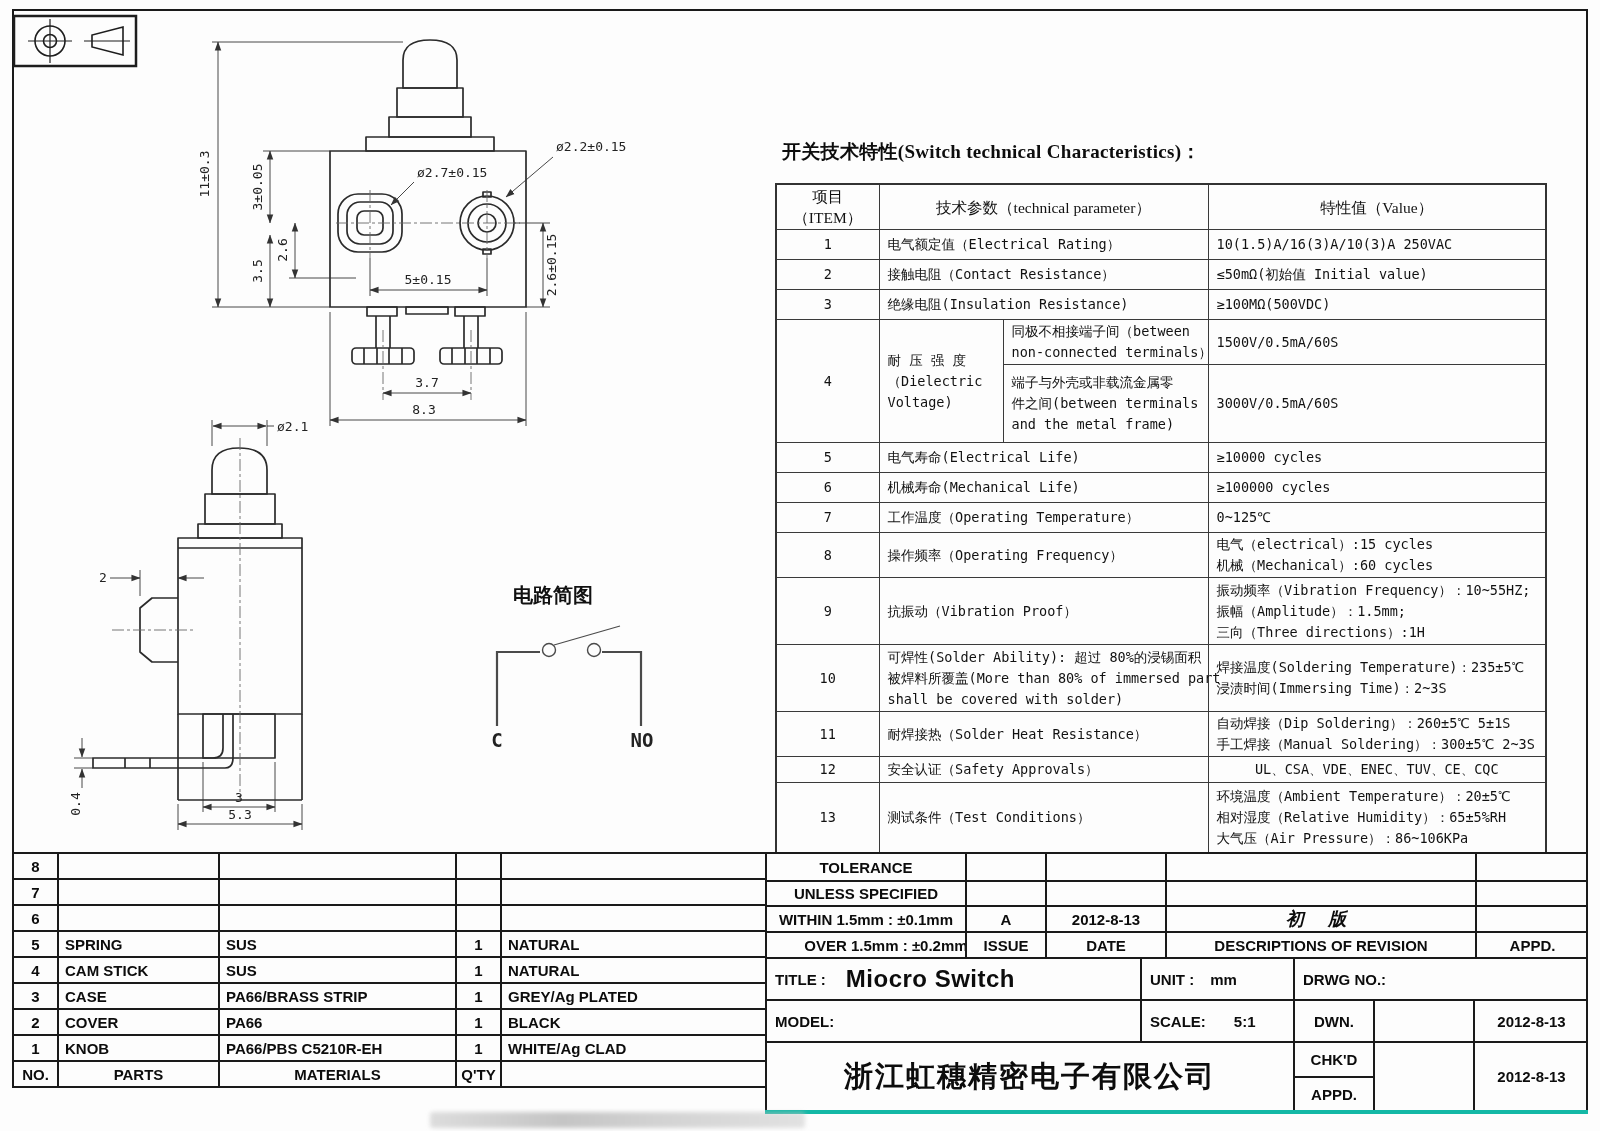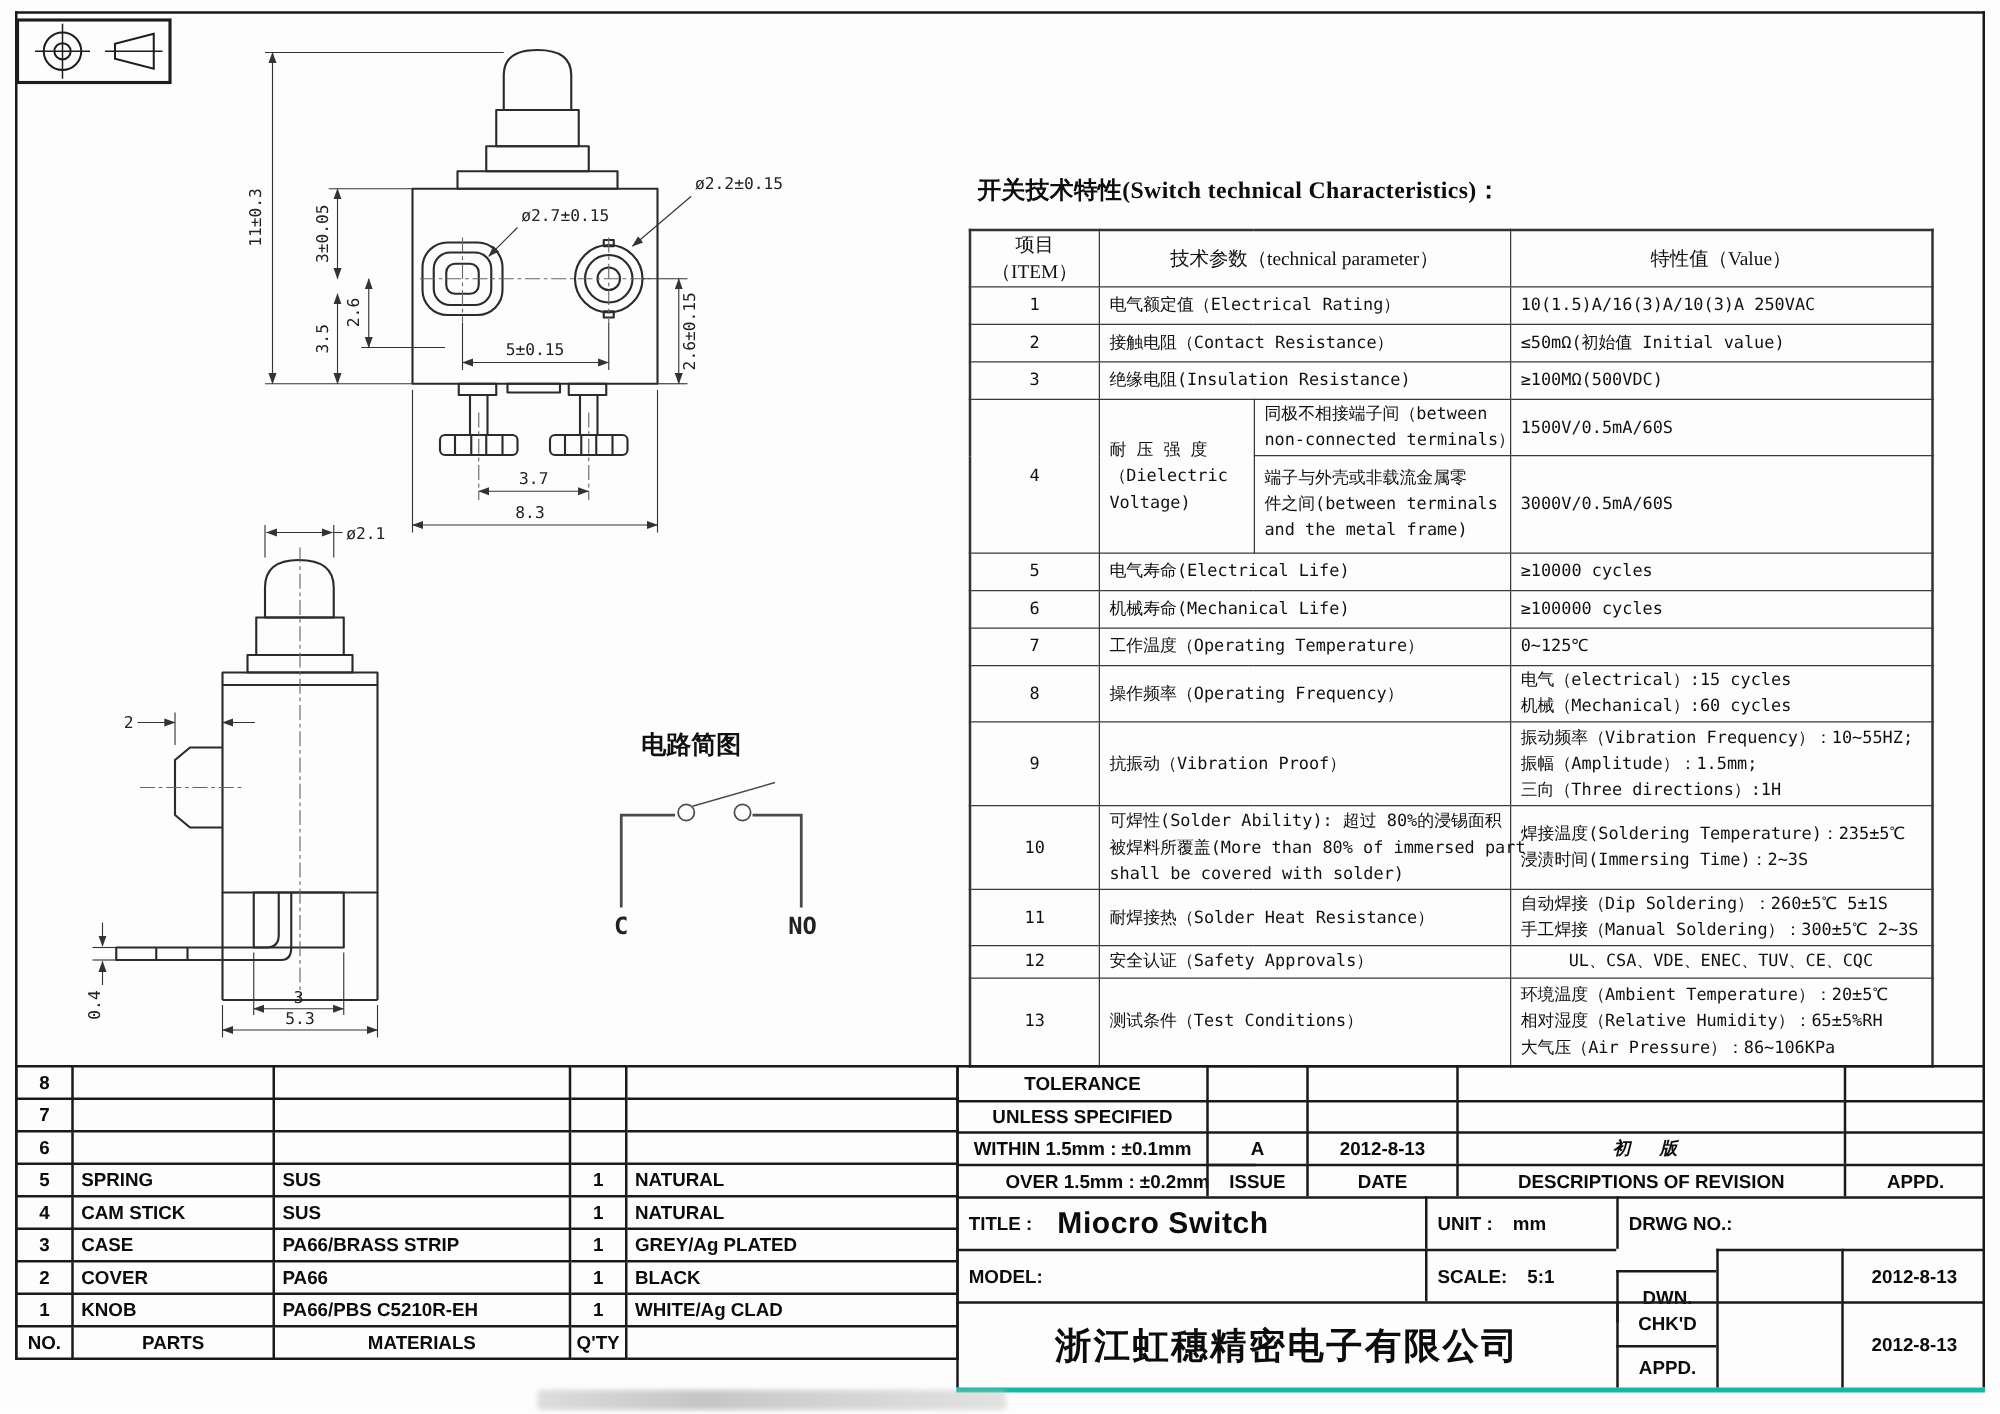--- a/index.html
+++ b/index.html
@@ -25,21 +25,21 @@
   table.parts td.c{text-align:center;padding:0;}
   
   .tblock{position:absolute;left:765px;top:852px;width:823px;height:258px;
           font-family:"Liberation Sans","DejaVu Sans",sans-serif;font-weight:bold;color:#0c0c0c;
           border-bottom:4px solid #14b8a6;}
   .tb{position:absolute;border-left:2px solid #1a1a1a;border-top:2px solid #1a1a1a;
       box-sizing:border-box;display:flex;align-items:center;justify-content:center;
       font-size:15px;white-space:nowrap;overflow:hidden;}
   .tb.l{justify-content:flex-start;padding-left:8px;}
   .tb .big{font-size:24px;margin-left:20px;letter-spacing:.5px;}
-  .tb.rev{font-family:"Liberation Serif",serif;font-style:italic;font-size:14px;letter-spacing:10px;}
+  .tb.rev{font-family:"Liberation Serif",serif;font-style:italic;font-size:18px;letter-spacing:10px;}
   .tb.company{font-size:29px;letter-spacing:2px;}
   .tb .gap{margin-left:16px;}
   .smudge{position:absolute;left:430px;top:1112px;width:375px;height:16px;border-radius:3px;
           background:linear-gradient(90deg,#bdbdbd,#8e8e8e 35%,#a8a8a8 60%,#c7c7c7);
           opacity:.5;filter:blur(2px);}
   svg text{font-family:"DejaVu Sans Mono",monospace;font-size:13px;fill:#222;}
   svg text.cjk{font-family:"Liberation Serif",serif;font-size:20px;font-weight:600;fill:#111;}
   svg text.term{font-size:19px;font-weight:bold;}
 </style>
 </head>
@@ -424,25 +424,25 @@
       <span>TITLE :</span>
       <span class="big">Miocro Switch</span>
     </div>
     <div class="tb l" style="left:375px;top:105px;width:153px;height:42px;">
       <span>UNIT :</span>
       <span class="gap">mm</span>
     </div>
     <div class="tb l" style="left:0;top:147px;width:375px;height:42px;">MODEL:</div>
 
     <div class="tb l" style="left:528px;top:105px;width:295px;height:42px;">DRWG NO.:</div>
-    <div class="tb l" style="left:375px;top:147px;width:153px;height:42px;">
+    <div class="tb l" style="left:375px;top:147px;width:153px;height:42px;gap:12px;">
       <span>SCALE:</span>
       <span class="gap">5:1</span>
     </div>
-    <div class="tb" style="left:528px;top:164px;width:80px;height:42px;">DWN.</div>
+    <div class="tb" style="left:528px;top:147px;width:80px;height:42px;">DWN.</div>
     <div class="tb" style="left:608px;top:147px;width:100px;height:42px;"></div>
     <div class="tb" style="left:708px;top:147px;width:115px;height:42px;">2012-8-13</div>
 
     <div class="tb company" style="left:0;top:189px;width:528px;height:69px;">浙江虹穗精密电子有限公司</div>
     <div class="tb" style="left:528px;top:189px;width:80px;height:35px;">CHK'D</div>
     <div class="tb" style="left:528px;top:224px;width:80px;height:34px;">APPD.</div>
     <div class="tb" style="left:608px;top:189px;width:100px;height:69px;"></div>
     <div class="tb" style="left:708px;top:189px;width:115px;height:69px;">2012-8-13</div>
   </div>
 

